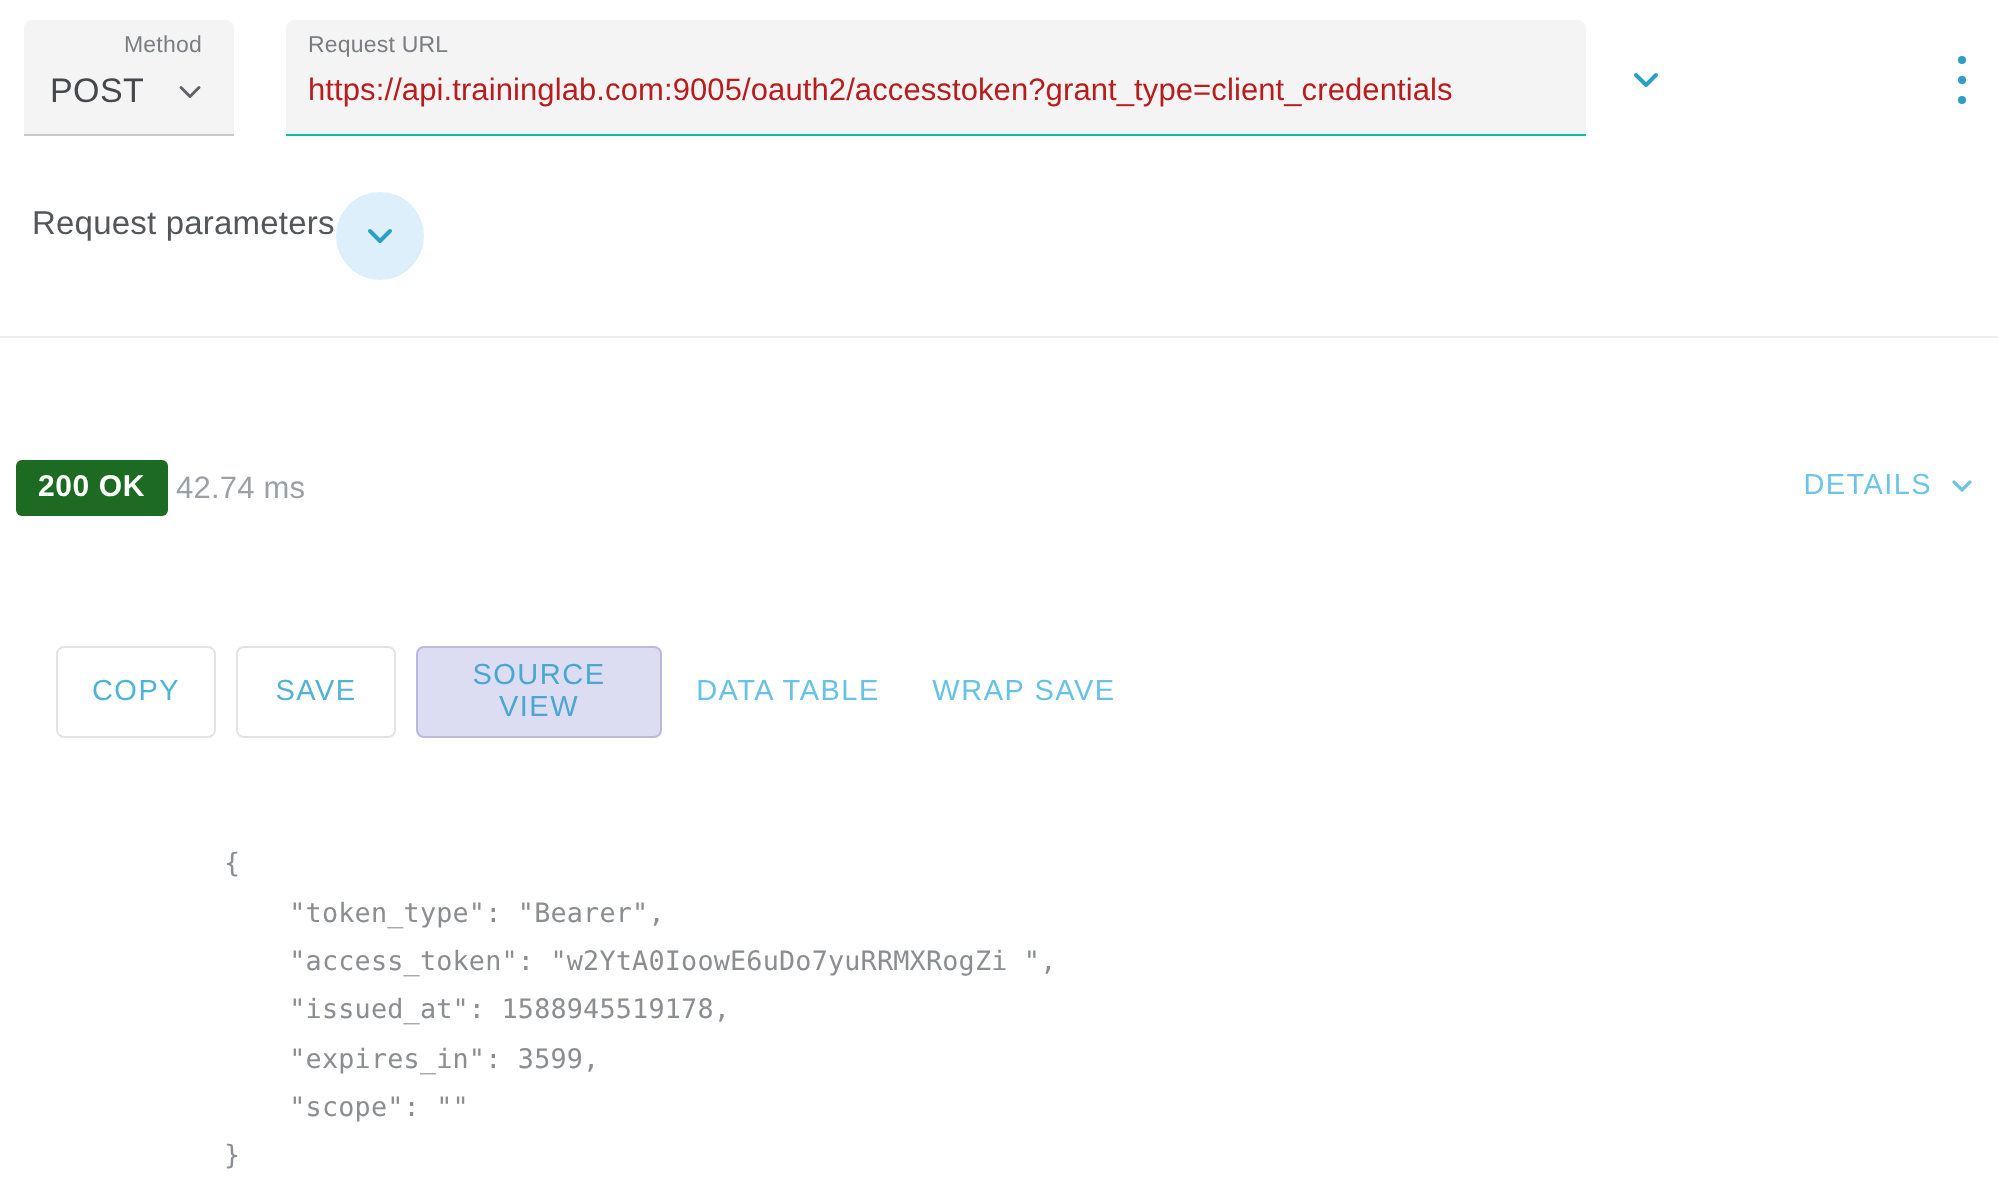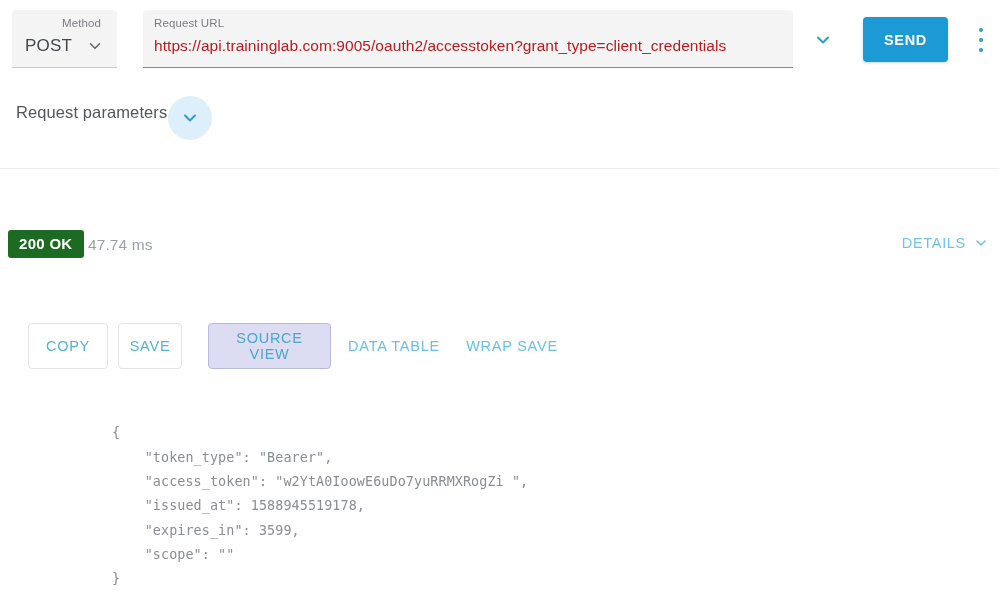--- a/index.html
+++ b/index.html
@@ -265,21 +265,21 @@
     font-size: 14.5px;
     letter-spacing: .75px;
     font-family: "Liberation Sans", sans-serif;
     cursor: pointer;
     display: flex;
     align-items: center;
     justify-content: center;
   }
 
   #btn-copy       { left: 8px;   width: 80px; }
-  #btn-save       { left: 98px;  width: 64px; }
+  #btn-save       { left: 98px;  width: 80px; }
   #btn-sourceview { left: 188px; width: 123px; }
   #btn-datatable  { left: 319px; width: 110px; }
   #btn-wraptext   { left: 437px; width: 110px; }
 
   
   .response-body {
     position: absolute;
     left: 112px;
     top: 408px;
     width: 870px;
@@ -314,21 +314,20 @@
     <div class="url-label">Request URL</div>
     <div class="url-value">https://api.traininglab.com:9005/oauth2/accesstoken?grant_type=client_credentials</div>
   </div>
 
   <span class="url-expand">
     <svg class="chev" width="20" height="20" viewBox="0 0 24 24" fill="none" stroke="#2e9fc4" stroke-width="2.4" stroke-linecap="round" stroke-linejoin="round">
         <polyline points="6 9 12 15 18 9"></polyline>
       </svg>
   </span>
 
-  <button class="send-button">SEND</button>
 
   <div class="kebab-menu">
     <i></i>
     <i></i>
     <i></i>
   </div>
 </div>
 
 <div class="params-row">
   <div class="params-label">Request parameters</div>
@@ -338,21 +337,21 @@
           <polyline points="6 9 12 15 18 9"></polyline>
         </svg>
     </span>
   </div>
 </div>
 
 <div class="divider"></div>
 
 <div class="status-row">
   <div class="status-badge">200 OK</div>
-  <div class="status-time">47.74 ms</div>
+  <div class="status-time">42.74 ms</div>
   <div class="details-link">
     <span>DETAILS</span>
     <span>
       <svg class="chev" width="16" height="16" viewBox="0 0 24 24" fill="none" stroke="#6cc5e8" stroke-width="2.4" stroke-linecap="round" stroke-linejoin="round">
           <polyline points="6 9 12 15 18 9"></polyline>
         </svg>
     </span>
   </div>
 </div>
 

